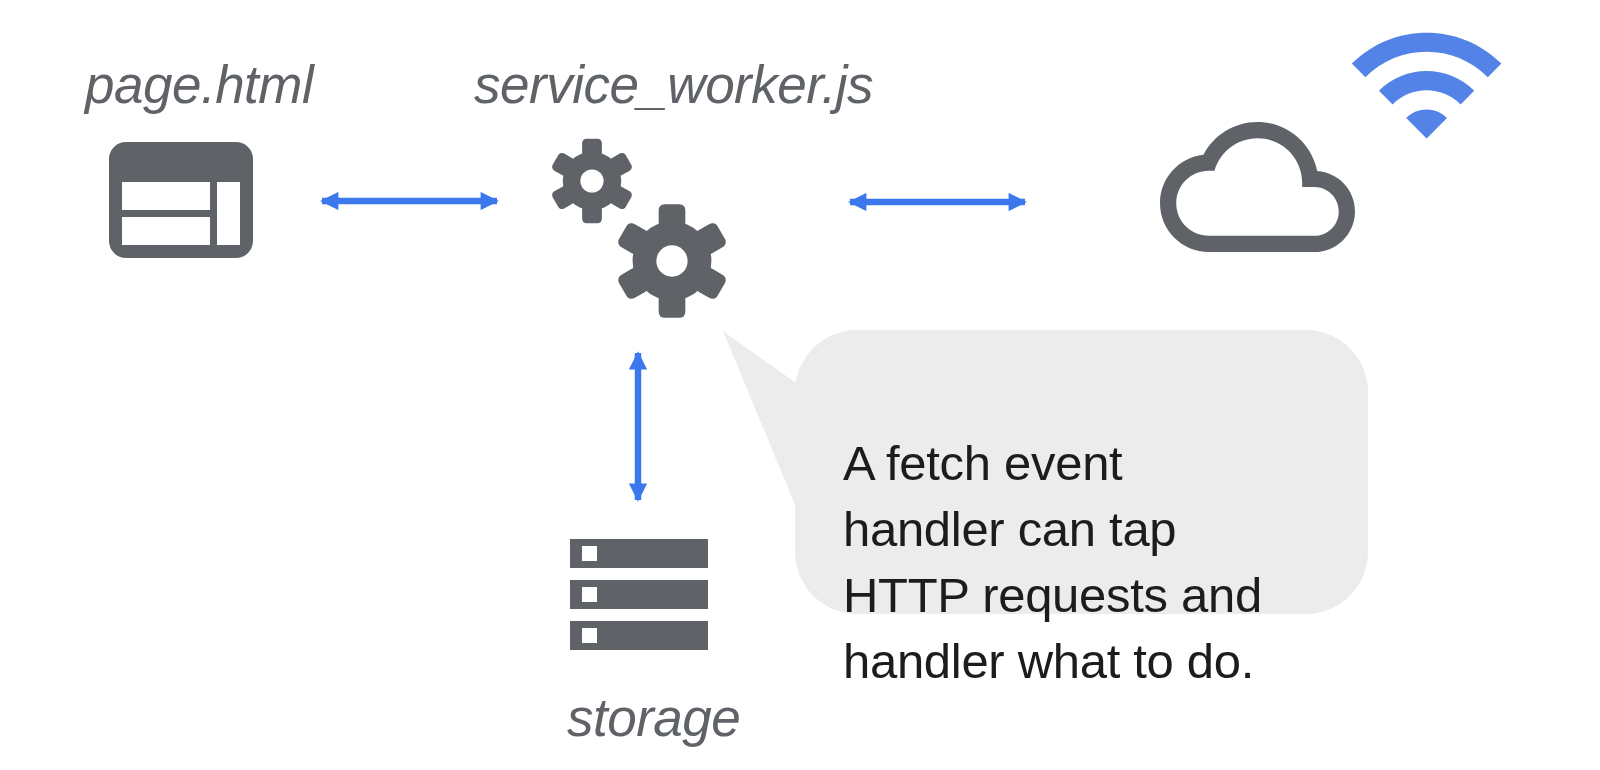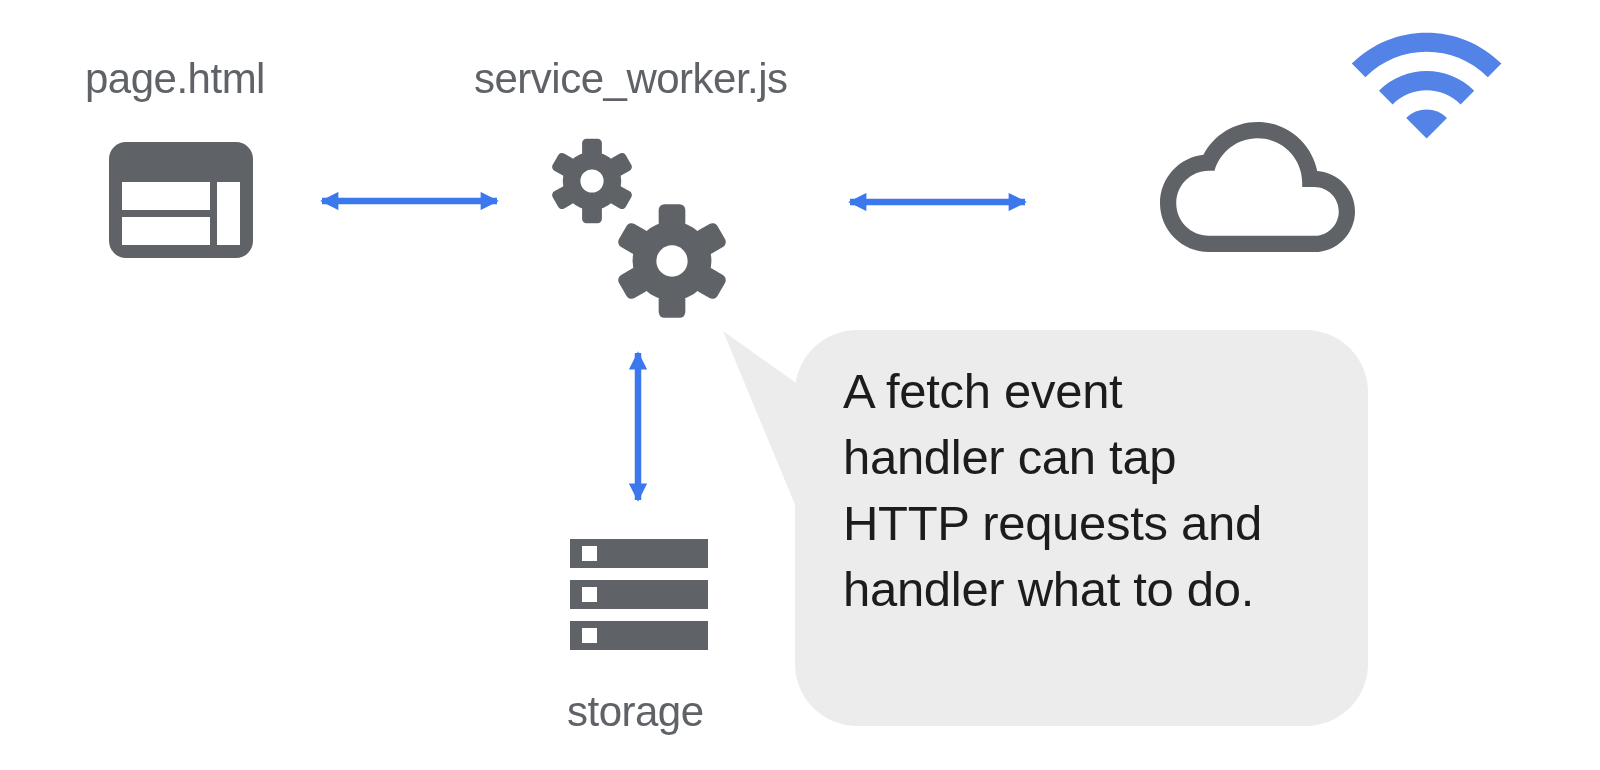--- a/index.html
+++ b/index.html
@@ -11,30 +11,30 @@
     --ink:#1c1c1c;
     --bg:#ffffff;
   }
   html,body{margin:0;padding:0;background:var(--bg);}
   .canvas{
     position:relative;width:1600px;height:770px;background:var(--bg);
     font-family:"Liberation Sans","DejaVu Sans",sans-serif;overflow:hidden;
   }
   .layer{position:absolute;left:0;top:0;width:1600px;height:770px;}
   .node-label{
-    position:absolute;color:var(--label);font-size:42px;line-height:1;
-    letter-spacing:-0.5px;white-space:nowrap;
+    position:absolute;color:var(--label);font-size:53px;line-height:1;
+    letter-spacing:-0.5px;white-space:nowrap;font-style:italic;
   }
   .label-page{left:85px;top:58px;}
   .label-sw{left:474px;top:58px;}
   .label-storage{left:567px;top:691px;}
   .bubble{
-    position:absolute;left:795px;top:330px;width:573px;height:396px;
+    position:absolute;left:795px;top:330px;width:573px;height:284px;
     background:var(--bubble);border-radius:62px;box-sizing:border-box;
-    padding:28px 0 0 48px;
+    padding:100px 0 0 48px;
   }
   .bubble-line{
     color:var(--ink);font-size:49px;line-height:66px;white-space:nowrap;
     letter-spacing:-0.3px;
   }
 </style>
 </head>
 <body>
 
 <div class="canvas">

